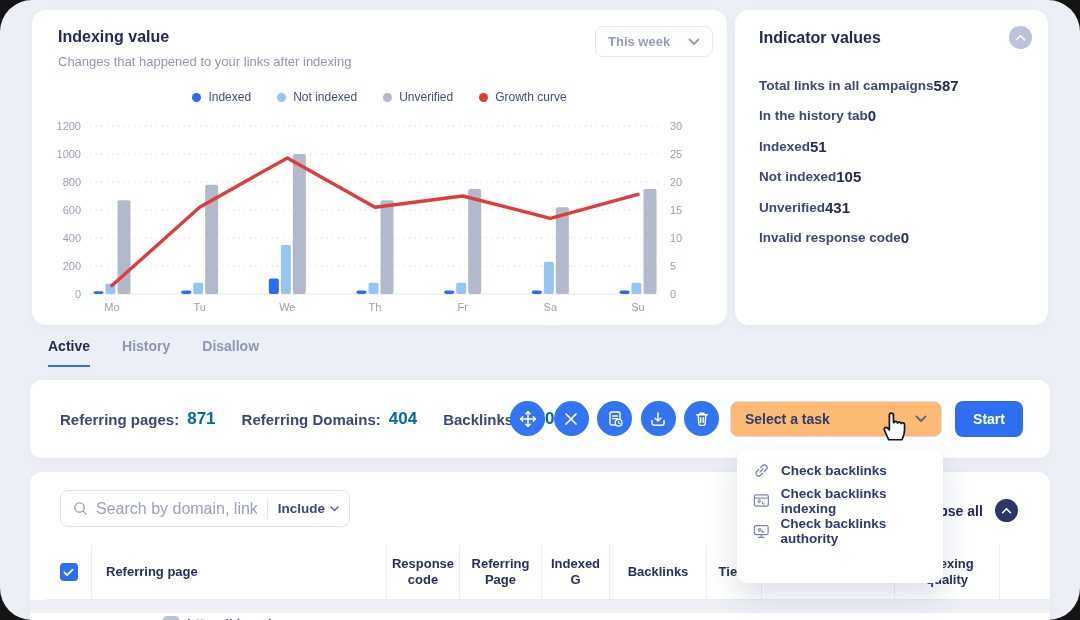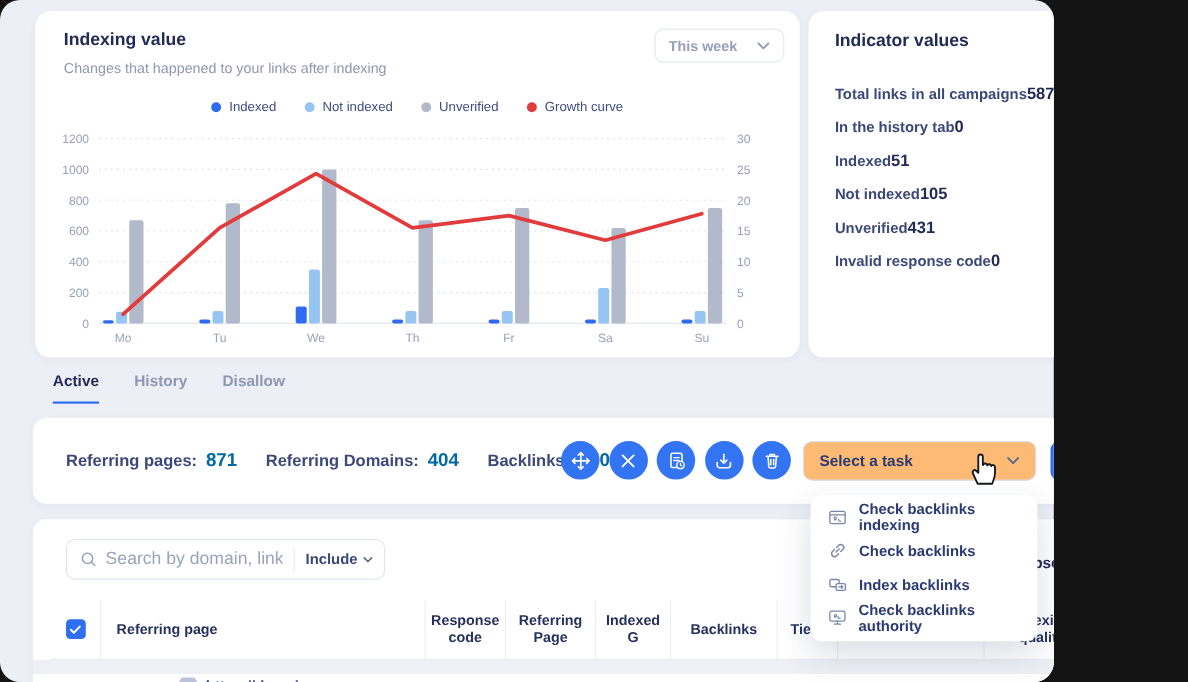--- a/index.html
+++ b/index.html
@@ -1,17 +1,17 @@
 <!DOCTYPE html>
 <html><head>
 <meta charset="utf-8">
 <style>
   * { margin:0; padding:0; box-sizing:border-box; }
   html,body { width:1080px; height:620px; background:#141414; font-family:"Liberation Sans",sans-serif; }
-  .page { position:relative; width:958px; height:620px; background:#edeff6; border-radius:18px; overflow:hidden; }
+  .page { position:relative; width:1080px; height:620px; background:#edeff6; border-radius:32px; overflow:hidden; }
   .card { position:absolute; background:#fff; border-radius:14px; box-shadow:0 2px 8px rgba(35,48,95,.04); }
 
   
   .chart-card { left:32px; top:10px; width:695px; height:315px; }
   .chart-title { position:absolute; left:26px; top:18px; font-size:16px; font-weight:700; color:#232a56; }
   .chart-sub { position:absolute; left:26px; top:44px; font-size:13px; color:#8e97b2; }
   .period-select { position:absolute; left:563px; top:16px; width:118px; height:31px; border:1px solid #e3e7f0; border-radius:8px; background:#fff; display:flex; align-items:center; justify-content:space-between; padding:0 12px; cursor:pointer; }
   .period-select span { font-size:13px; color:#959db8; font-weight:600; }
   .legend { position:absolute; left:0; top:80px; width:100%; display:flex; justify-content:center; gap:26px; }
   .legend-item { display:flex; align-items:center; gap:7px; }
@@ -300,39 +300,31 @@
     <div class="gray-band"></div>
     <div class="partial-row">
       <div class="row-avatar"></div>
       <div class="row-link">https://domain.com</div>
     </div>
   </div>
 
   <div class="task-menu">
     <div class="task-item">
       <svg width="17" height="17" viewBox="0 0 18 18">
+          <path d="M7.5 10.5 L10.5 7.5 M6 8 L4 10 a2.8 2.8 0 0 0 4 4 l2-2 M12 10 L14 8 a2.8 2.8 0 0 0 -4 -4 l-2 2" fill="none" stroke="#7b86ab" stroke-width="1.4" stroke-linecap="round" stroke-linejoin="round"></path>
+        </svg>
+      <span>Check backlinks</span>
+    </div>
+    <div class="task-item">
+      <svg width="17" height="17" viewBox="0 0 18 18">
           <rect x="1.5" y="3" width="15" height="12" rx="1.8" fill="none" stroke="#7b86ab" stroke-width="1.3"></rect>
           <path d="M1.5 6.4 H16.5" stroke="#7b86ab" stroke-width="1.2"></path>
           <path d="M6.5 11.4 L8 9.9 M5.8 10.5 a1.5 1.5 0 0 1 2 -2 M10.2 10.6 a1.5 1.5 0 0 0 2 2" fill="none" stroke="#7b86ab" stroke-width="1.2" stroke-linecap="round"></path>
         </svg>
       <span>Check backlinks indexing</span>
-    </div>
-    <div class="task-item">
-      <svg width="17" height="17" viewBox="0 0 18 18">
-          <path d="M7.5 10.5 L10.5 7.5 M6 8 L4 10 a2.8 2.8 0 0 0 4 4 l2-2 M12 10 L14 8 a2.8 2.8 0 0 0 -4 -4 l-2 2" fill="none" stroke="#7b86ab" stroke-width="1.4" stroke-linecap="round" stroke-linejoin="round"></path>
-        </svg>
-      <span>Check backlinks</span>
-    </div>
-    <div class="task-item">
-      <svg width="17" height="17" viewBox="0 0 18 18">
-          <rect x="1.5" y="4" width="9" height="7" rx="1.5" fill="none" stroke="#7b86ab" stroke-width="1.3"></rect>
-          <rect x="7.5" y="8" width="9" height="6.5" rx="1.5" fill="#fff" stroke="#7b86ab" stroke-width="1.3"></rect>
-          <path d="M10 11.2 H14 M12.7 9.9 L14 11.2 L12.7 12.5" fill="none" stroke="#7b86ab" stroke-width="1.2" stroke-linecap="round" stroke-linejoin="round"></path>
-        </svg>
-      <span>Index backlinks</span>
     </div>
     <div class="task-item">
       <svg width="17" height="17" viewBox="0 0 18 18">
           <rect x="1.5" y="2.5" width="15" height="10" rx="1.8" fill="none" stroke="#7b86ab" stroke-width="1.3"></rect>
           <path d="M6 15.5 H12 M9 12.5 V15.5" stroke="#7b86ab" stroke-width="1.3" stroke-linecap="round"></path>
           <path d="M6.8 8.8 L8.3 7.3 M6.2 8 a1.4 1.4 0 0 1 1.9 -1.9 M9.8 7.6 a1.4 1.4 0 0 0 1.9 1.9" fill="none" stroke="#7b86ab" stroke-width="1.2" stroke-linecap="round"></path>
         </svg>
       <span>Check backlinks authority</span>
     </div>
   </div>

